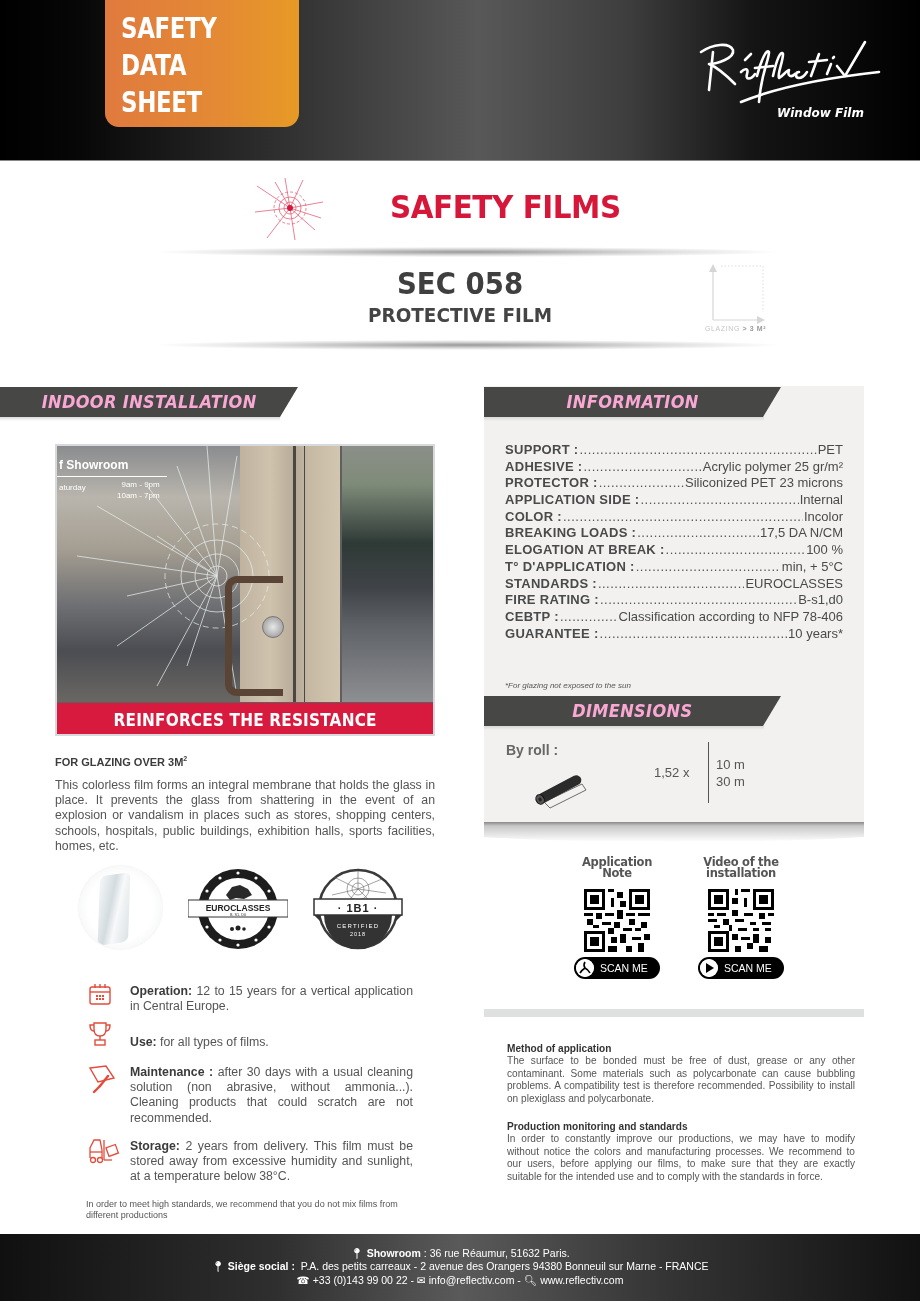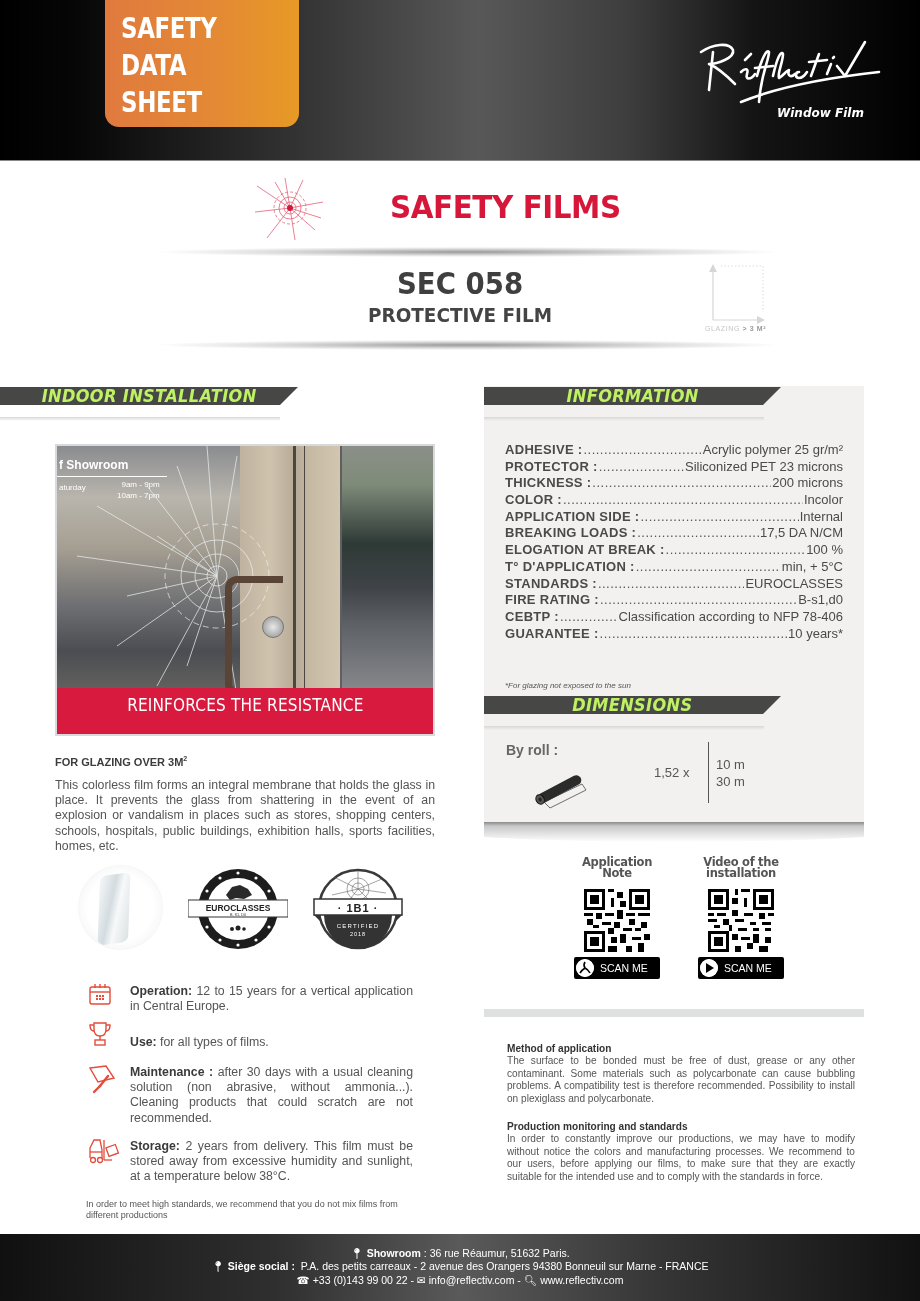--- a/index.html
+++ b/index.html
@@ -50,21 +50,21 @@
   .product-name {
     position: absolute; left: 0; width: 920px; top: 303px; text-align: center; font-size: 20px; font-weight: bold; color: #444;
     font-family: "DejaVu Sans", sans-serif; transform: scaleX(0.92);
   }
   .glazing-icon { position: absolute; left: 703px; top: 262px; }
   .glazing-label { position: absolute; left: 705px; top: 325px; font-size: 7px; color: #c5c5c5; letter-spacing: 0.6px; }
   .glazing-label b { color: #999; }
 
   
   .band-header {
-    position: absolute; height: 18px; background: #474746; color: #bef264;
+    position: absolute; height: 30px; background: #474746; color: #f9a8d4;
     clip-path: polygon(0 0, 100% 0, calc(100% - 18px) 100%, 0 100%);
     font-weight: bold; font-style: italic; font-size: 17px; letter-spacing: 0.4px;
     display: flex; align-items: center; justify-content: center;
     font-family: "DejaVu Sans", sans-serif;
   }
   .band-header span { display: inline-block; transform: scaleX(0.95); }
   .band-shadow { position: absolute; height: 4px; background: linear-gradient(#d8d8d8, rgba(255,255,255,0)); }
 
   
   .photo {
@@ -88,22 +88,22 @@
     position: absolute; left: 168px; top: 130px; width: 58px; height: 120px;
     border: 7px solid #5a4436; border-right: none; border-radius: 12px 0 0 12px;
   }
   .photo .lock { position: absolute; left: 205px; top: 170px; width: 22px; height: 22px; border-radius: 50%; background: radial-gradient(#e8e8e8, #8e8e8e); border: 1px solid #777; }
   .photo .cracks { position: absolute; left: 0; top: 0; }
   .photo .sign1 { position: absolute; left: 2px; top: 12px; color: #fff; font-size: 12px; font-weight: bold; }
   .photo .sign2 { position: absolute; left: 2px; top: 37px; color: #fff; font-size: 8px; }
   .photo .sign3 { position: absolute; left: 60px; top: 33px; color: #fff; font-size: 8px; line-height: 11px; text-align: right; }
   .photo .sign-line { position: absolute; left: 0; top: 30px; width: 110px; height: 1px; background: #fff; }
   .photo-caption {
-    position: absolute; left: 0; bottom: 0; width: 376px; height: 46px; background: #d81a3e; color: #fff;
-    font-size: 17px; font-weight: normal; text-align: center; line-height: 34px; letter-spacing: 0.2px;
+    position: absolute; left: 0; bottom: 0; width: 376px; height: 31px; background: #d81a3e; color: #fff;
+    font-size: 17px; font-weight: bold; text-align: center; line-height: 34px; letter-spacing: 0.2px;
     font-family: "DejaVu Sans", sans-serif;
   }
   .photo-caption span { display: inline-block; transform: scaleX(0.9); }
 
   .glazing-title { position: absolute; left: 55px; top: 755px; font-size: 11px; font-weight: bold; color: #3c3c3c; }
   .glazing-title sup { font-size: 7px; }
   .intro-text {
     position: absolute; left: 55px; top: 778px; width: 380px; font-size: 12.3px; line-height: 15.2px; color: #555; text-align: justify;
   }
 
@@ -138,21 +138,21 @@
   .byroll { position: absolute; left: 506px; top: 742px; font-size: 14px; font-weight: bold; color: #666; }
   .roll-icon { position: absolute; left: 530px; top: 770px; }
   .width-val { position: absolute; left: 654px; top: 765px; font-size: 13px; color: #555; }
   .dim-sep { position: absolute; left: 708px; top: 742px; width: 1px; height: 61px; background: #555; }
   .len-vals { position: absolute; left: 716px; top: 757px; font-size: 13px; line-height: 16.5px; color: #555; }
 
   .qr-block { position: absolute; top: 857px; width: 90px; text-align: center; }
   .qr-title { font-size: 11.5px; font-weight: bold; color: #555; line-height: 11px; font-family: "DejaVu Sans", sans-serif; letter-spacing: -0.3px; }
   .qr-code { display: block; margin: 9px auto 0 auto; }
   .scan-btn {
-    margin: 5px auto 0 auto; width: 86px; height: 22px; background: #000; border-radius: 2px; position: relative;
+    margin: 5px auto 0 auto; width: 86px; height: 22px; background: #000; border-radius: 11px; position: relative;
     color: #fff; font-size: 10.5px; line-height: 22px; text-align: left; padding-left: 26px;
   }
   .scan-btn .sicon { position: absolute; left: 2px; top: 2px; width: 18px; height: 18px; border-radius: 50%; background: #fff; }
   .gray-rule { position: absolute; left: 484px; top: 1009px; width: 380px; height: 8px; background: #dfe1e1; }
 
   .para { position: absolute; left: 507px; width: 348px; font-size: 10.1px; line-height: 12.4px; color: #555; text-align: justify; }
   .para .ptitle { font-weight: bold; color: #333; display: block; }
 
   
   .footer {
@@ -363,43 +363,43 @@
 <div class="footnote-left">In order to meet high standards, we recommend that you do not mix films from different productions</div>
 
 <div class="info-panel"></div>
 <div class="band-header" style="left:484px; top:387px; width:297px;">
   <span>INFORMATION</span>
 </div>
 <div class="band-shadow" style="left:484px; top:417px; width:280px;"></div>
 
 <div class="info-list">
   <div class="info-row">
+      <span class="k">SUPPORT :</span>
+      <span class="dots"></span>
+      <span class="v">PET</span>
+    </div>
+  <div class="info-row">
       <span class="k">ADHESIVE :</span>
       <span class="dots"></span>
       <span class="v">Acrylic polymer 25 gr/m²</span>
     </div>
   <div class="info-row">
       <span class="k">PROTECTOR :</span>
       <span class="dots"></span>
       <span class="v">Siliconized PET 23 microns</span>
     </div>
   <div class="info-row">
-      <span class="k">THICKNESS :</span>
-      <span class="dots"></span>
-      <span class="v">200 microns</span>
+      <span class="k">APPLICATION SIDE :</span>
+      <span class="dots"></span>
+      <span class="v">Internal</span>
     </div>
   <div class="info-row">
       <span class="k">COLOR :</span>
       <span class="dots"></span>
       <span class="v">Incolor</span>
-    </div>
-  <div class="info-row">
-      <span class="k">APPLICATION SIDE :</span>
-      <span class="dots"></span>
-      <span class="v">Internal</span>
     </div>
   <div class="info-row">
       <span class="k">BREAKING LOADS :</span>
       <span class="dots"></span>
       <span class="v">17,5 DA N/CM</span>
     </div>
   <div class="info-row">
       <span class="k">ELOGATION AT BREAK :</span>
       <span class="dots"></span>
       <span class="v">100 %</span>

